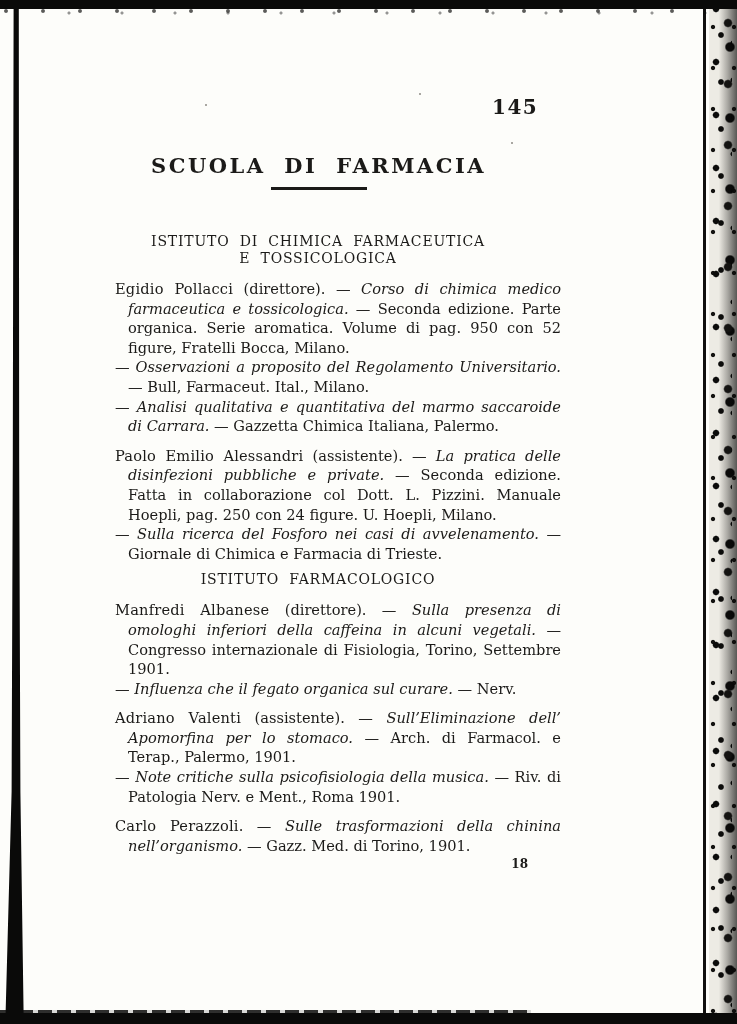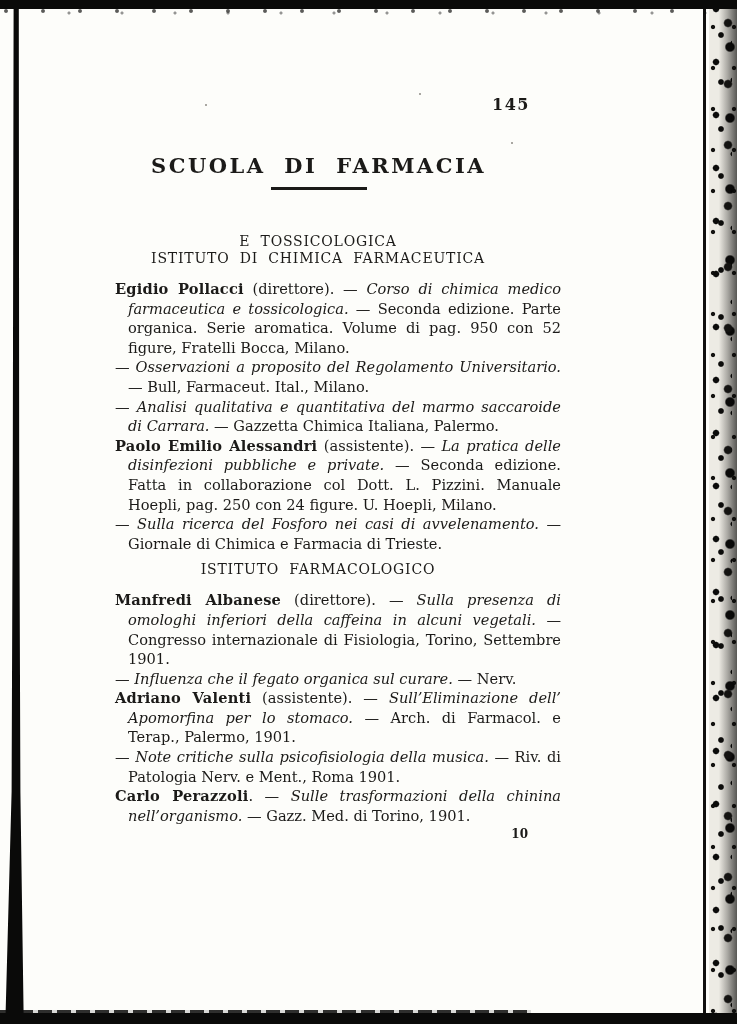--- a/index.html
+++ b/index.html
@@ -48,40 +48,40 @@
     background-size:29px 53px, 31px 61px, 23px 37px, 27px 47px, 33px 71px, 21px 41px;
   }
   .right-strip::after{
     content:"";position:absolute;inset:0;
     background:linear-gradient(to right, rgba(237,235,228,0) 0 35%, rgba(25,24,22,.3) 65%, rgba(8,8,7,.65) 100%);
   }
   .speck{position:absolute;border-radius:50%;background:#8c8a84;z-index:2;}
   
   .page-number{
     position:absolute;top:95px;left:492px;
-    font-size:16px;font-weight:bold;letter-spacing:1.5px;z-index:3;
+    font-size:20px;font-weight:bold;letter-spacing:1.5px;z-index:3;
   }
   .masthead{position:absolute;top:153px;left:0;width:637px;text-align:center;z-index:3;font-weight:bold;}
   .masthead-title{
     font-size:21px;letter-spacing:2.5px;word-spacing:9px;white-space:nowrap;
   }
   .title-rule{width:96px;height:3px;background:var(--ink);margin:9px auto 0;}
   .flow{position:absolute;top:233px;left:115px;width:446px;z-index:3;}
   .section-heading{
     text-align:center;margin:0 40px 12px 0;
     font-size:14px;letter-spacing:.8px;word-spacing:5px;line-height:17px;
   }
   .section + .section .section-heading{margin-top:8px;}
   .heading-line{white-space:nowrap;}
   .entry{
     margin:0;padding-left:13px;text-indent:-13px;text-align:justify;
     font-size:14.6px;line-height:19.6px;
   }
-  .entry.new-group{}
-  .entry b{font-weight:bold;letter-spacing:.2px;}
+  .entry.new-group{margin-top:10px;}
+  .entry b{font-weight:normal;letter-spacing:.2px;}
   .entry i{font-style:italic;}
   .footer-mark{
     text-align:right;padding-right:33px;margin-top:2px;
     font-size:12px;font-weight:bold;
   }
 </style>
 </head>
 <body>
 
 <div class="top-bar"></div>
@@ -99,34 +99,34 @@
 
 <div class="masthead">
   <div class="masthead-title">SCUOLA DI FARMACIA</div>
   <div class="title-rule"></div>
 </div>
 
 <div class="flow">
   <div id="sections">
       <div class="section">
         <div class="section-heading">
+          <div class="heading-line">ISTITUTO DI CHIMICA FARMACEUTICA</div>
           <div class="heading-line">E TOSSICOLOGICA</div>
-          <div class="heading-line">ISTITUTO DI CHIMICA FARMACEUTICA</div>
         </div>
         <p class="entry"><b>Egidio Pollacci</b><span> (direttore). — </span><i>Corso di chimica medico farmaceutica e tossicologica.</i><span> — Seconda edizione. Parte organica. Serie aromatica. Volume di pag. 950 con 52 figure, Fratelli Bocca, Milano.</span></p>
         <p class="entry"><span>— </span><i>Osservazioni a proposito del Regolamento Universitario.</i><span> — Bull, Farmaceut. Ital., Milano.</span></p>
         <p class="entry"><span>— </span><i>Analisi qualitativa e quantitativa del marmo saccaroide di Carrara.</i><span> — Gazzetta Chimica Italiana, Palermo.</span></p>
         <p class="entry new-group"><b>Paolo Emilio Alessandri</b><span> (assistente). — </span><i>La pratica delle disinfezioni pubbliche e private.</i><span> — Seconda edizione. Fatta in collaborazione col Dott. L. Pizzini. Manuale Hoepli, pag. 250 con 24 figure. U. Hoepli, Milano.</span></p>
         <p class="entry"><span>— </span><i>Sulla ricerca del Fosforo nei casi di avvelenamento.</i><span> — Giornale di Chimica e Farmacia di Trieste.</span></p>
       </div>
       <div class="section">
         <div class="section-heading">
           <div class="heading-line">ISTITUTO FARMACOLOGICO</div>
         </div>
         <p class="entry"><b>Manfredi Albanese</b><span> (direttore). — </span><i>Sulla presenza di omologhi inferiori della caffeina in alcuni vegetali.</i><span> — Congresso internazionale di Fisiologia, Torino, Settembre 1901.</span></p>
         <p class="entry"><span>— </span><i>Influenza che il fegato organica sul curare.</i><span> — Nerv.</span></p>
         <p class="entry new-group"><b>Adriano Valenti</b><span> (assistente). — </span><i>Sull’Eliminazione dell’ Apomorfina per lo stomaco.</i><span> — Arch. di Farmacol. e Terap., Palermo, 1901.</span></p>
         <p class="entry"><span>— </span><i>Note critiche sulla psicofisiologia della musica.</i><span> — Riv. di Patologia Nerv. e Ment., Roma 1901.</span></p>
         <p class="entry new-group"><b>Carlo Perazzoli</b><span>. — </span><i>Sulle trasformazioni della chinina nell’organismo.</i><span> — Gazz. Med. di Torino, 1901.</span></p>
       </div>
     </div>
-  <div class="footer-mark">10</div>
+  <div class="footer-mark">18</div>
 </div>
 
 </body></html>

